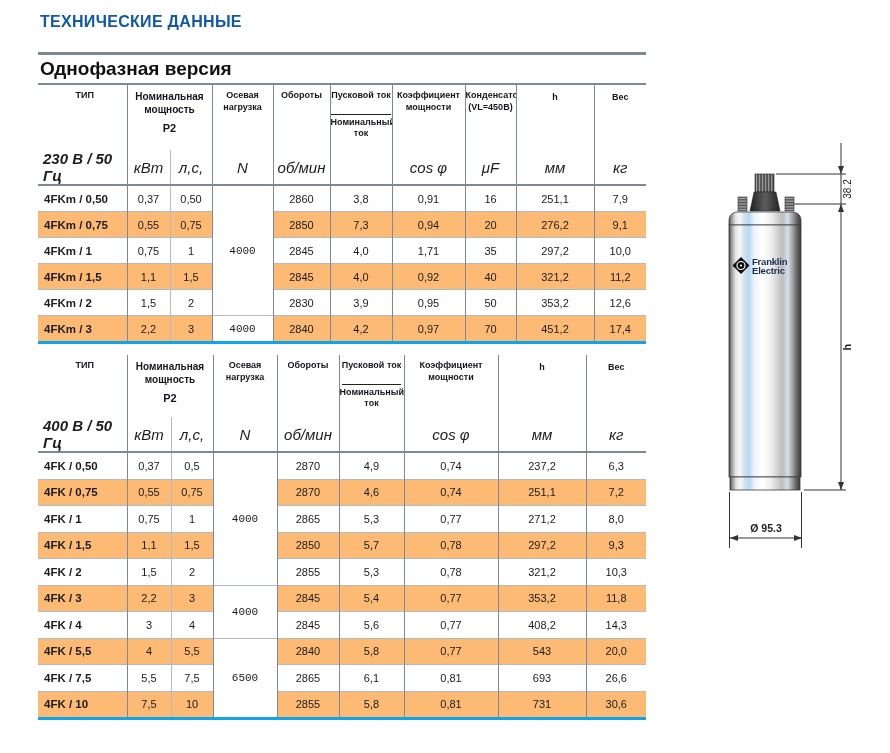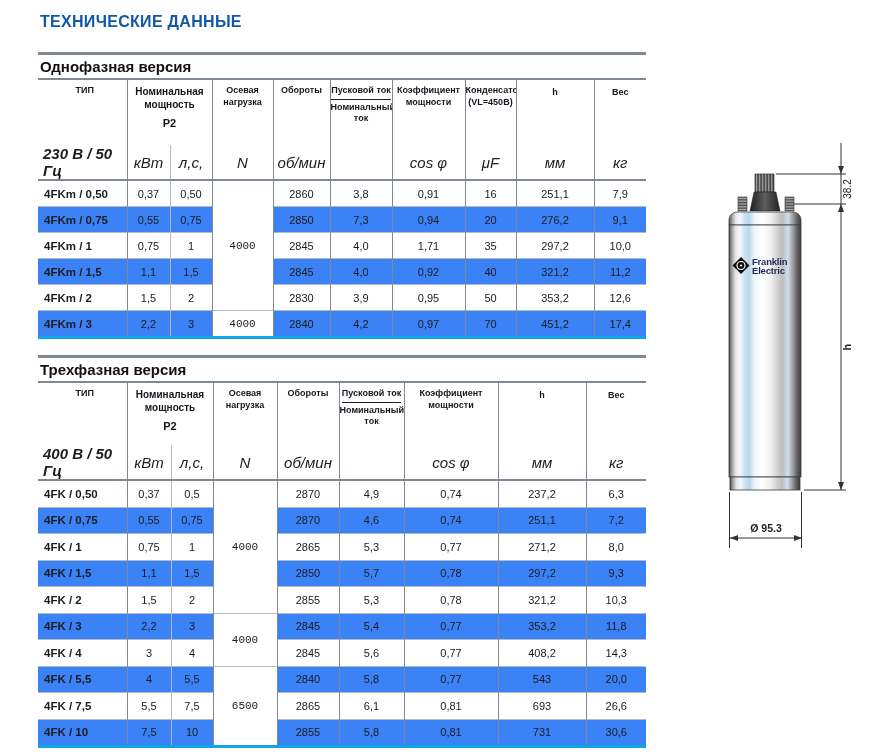--- a/index.html
+++ b/index.html
@@ -7,46 +7,46 @@
     width:890px;height:753px;position:relative;background:#fff;overflow:hidden;
     font-family:"Liberation Sans",sans-serif;color:#1d1d1d;
   }
   .page-title{
     position:absolute;left:40px;top:13px;font-size:16px;font-weight:bold;
     color:#1059a6;letter-spacing:.3px;
   }
   .tbl{position:absolute;left:38px;width:608px;}
   #t1{top:52px;} #t2{top:355px;}
   .section{
-    font-size:15px;font-weight:bold;color:#111;padding:3px 2px;
+    font-size:19px;font-weight:bold;color:#111;padding:3px 2px;
     border-top:3px solid #7e8993;border-bottom:2px solid #7e8993;
   }
   table{border-collapse:collapse;table-layout:fixed;width:608px;border-bottom:3px solid #0ea5e9;}
   th,td{padding:0;font-weight:normal;overflow:hidden;}
   tr.hm th{
     vertical-align:top;padding-top:5px;font-weight:bold;font-size:9px;
     color:#16161f;text-align:center;line-height:1.3;
   }
   #t1 tr.hm th{height:58px;} #t2 tr.hm th{height:55px;}
   th.tip{text-align:left;font-size:13px;padding-left:5px;}
   .powerhead{font-size:10px;}
   .p2{margin-top:5px;font-size:11px;}
   .hw{font-size:13px;padding-top:7px !important;}
-  .frac-top{display:inline-block;border-bottom:1px solid #222;padding-bottom:2px;margin-bottom:2px;}
+  .frac-top{display:inline-block;border-bottom:1px solid #222;padding-bottom:12px;margin-bottom:2px;}
   tr.hu th{
     font-size:15px;vertical-align:middle;height:21px;
     border-bottom:2px solid #7e8993;color:#1d1d1d;font-style:italic;
   }
   th.volt{text-align:left;font-weight:bold;font-size:13px;padding-left:5px;}
   tbody td{text-align:center;font-size:11px;border-top:1px solid #b2bbc2;height:25px;color:#1b1b1b;}
   #t2 tbody td{height:25.5px;}
   td.tt{text-align:left;font-weight:bold;padding-left:6px;font-size:11.5px;}
   .vD{border-right:1.5px solid #7e8993;}
   .vT{border-right:1px solid #b2bbc2;}
-  tr.alt{background:#3b82f6;}
+  tr.alt{background:#fdba74;}
   td.ax{background:#fff;font-family:Liberation Mono, monospace;}
   .figure{position:absolute;left:690px;top:128px;width:195px;height:435px;}
   svg text{font-family:"Liberation Sans",sans-serif;}
 </style>
 </head>
 <body>
 
 <div class="page-title">ТЕХНИЧЕСКИЕ ДАННЫЕ</div>
 
 <div class="tbl" id="t1">
@@ -165,21 +165,20 @@
         <td class="vD">0,97</td>
         <td class="vD">70</td>
         <td class="vD">451,2</td>
         <td>17,4</td>
       </tr>
     </tbody>
   </table>
 </div>
 
 <div class="tbl" id="t2">
-  <div class="section">Трехфазная версия</div>
   <table>
     <colgroup>
       <col style="width:89px">
         <col style="width:44px">
         <col style="width:42px">
         <col style="width:64px">
         <col style="width:62px">
       <col style="width:65px">
         <col style="width:94px">
         <col style="width:88px">

